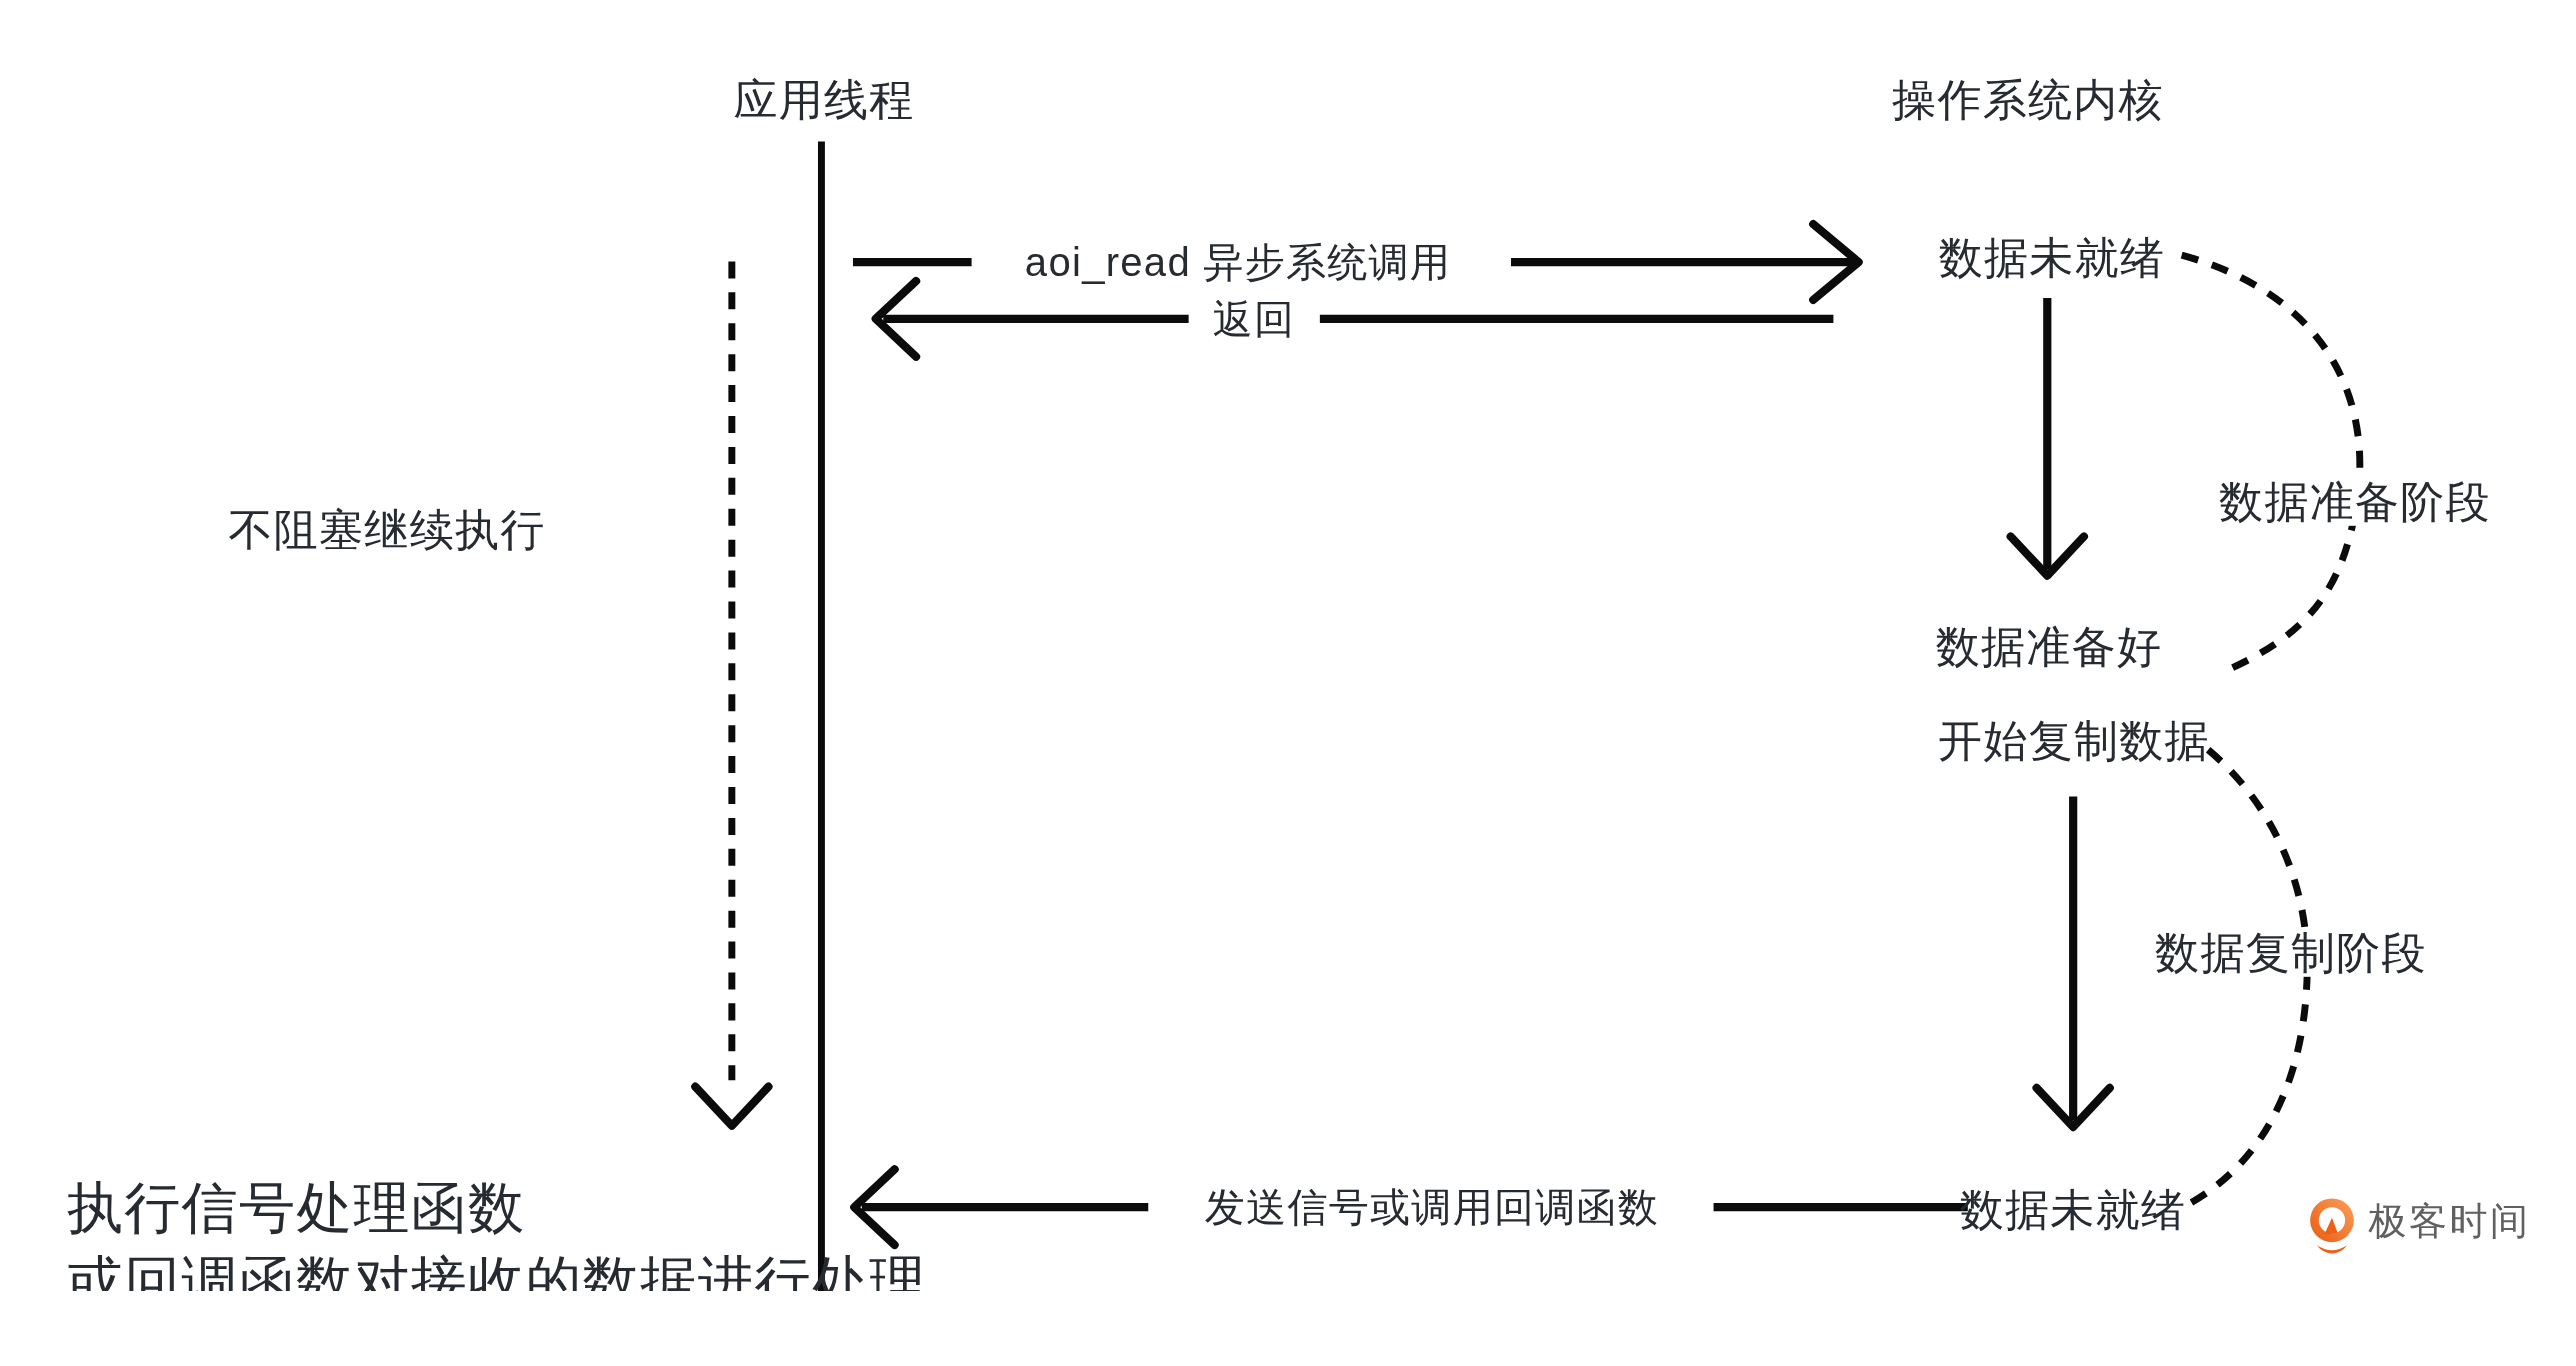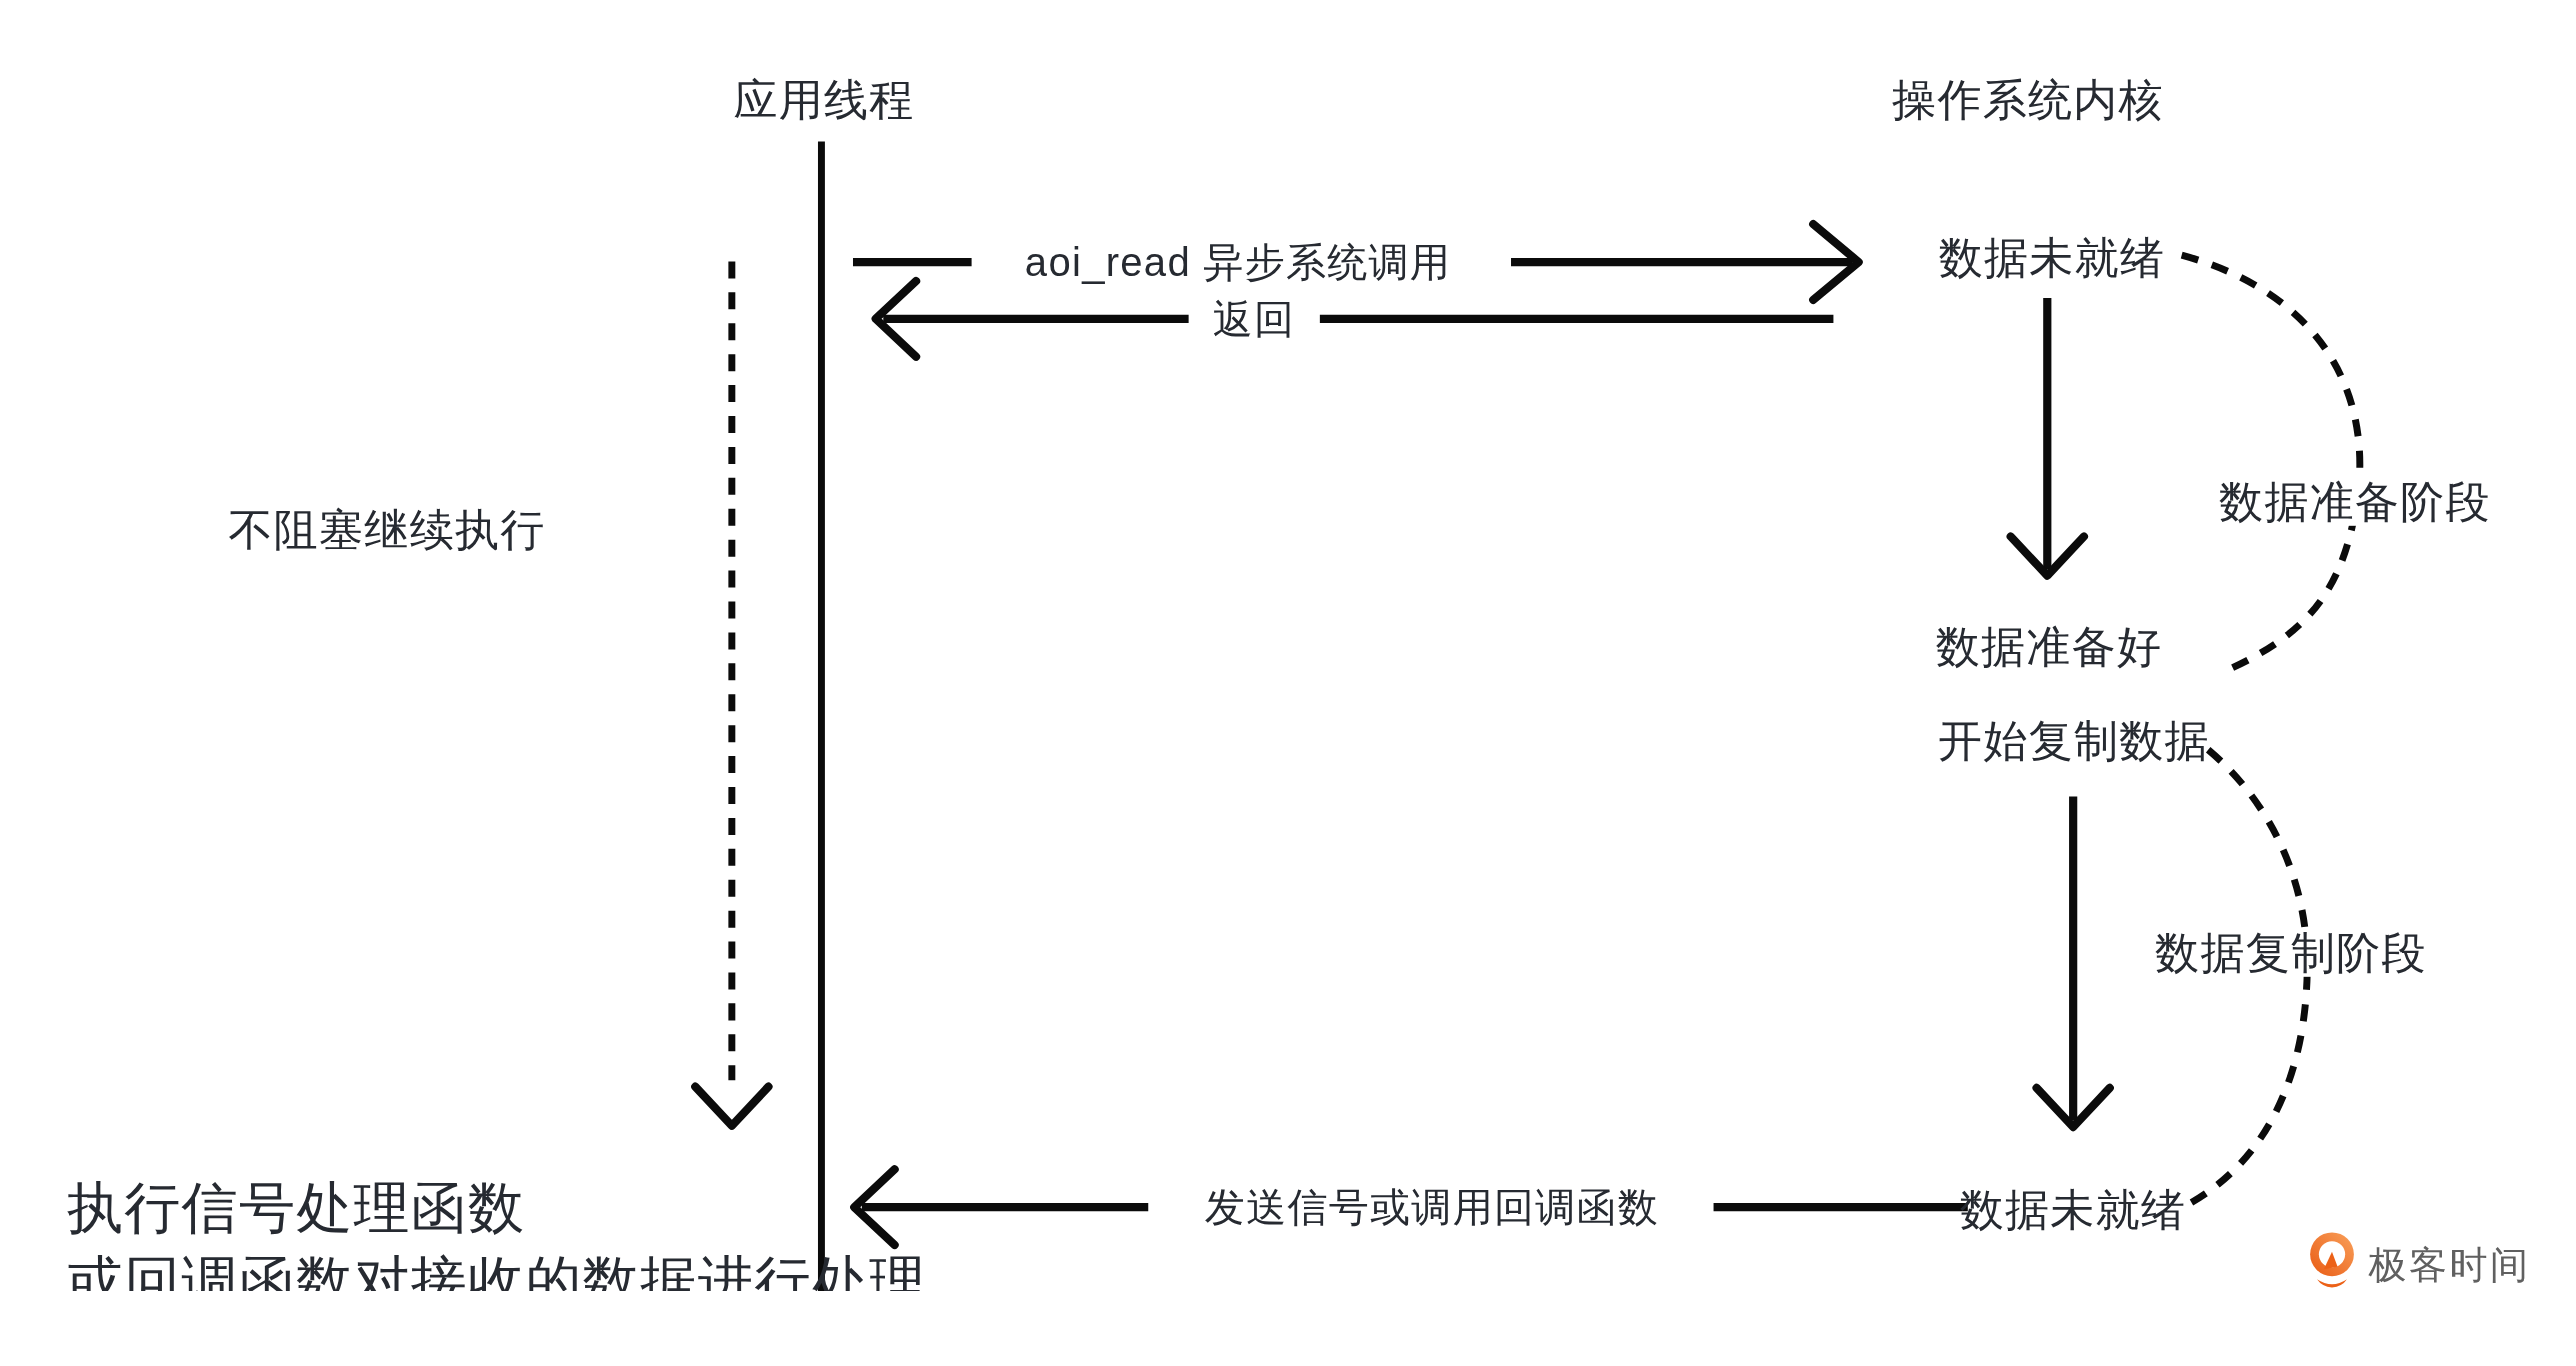--- a/index.html
+++ b/index.html
@@ -34,22 +34,22 @@
     left:67px;top:1171px;
     transform:none;
     font-size:56px;
     line-height:74px;
     letter-spacing:1.3px;
     white-space:nowrap;
     color:var(--ink);
   }
   .brand{
     position:absolute;
-    left:2307px;top:1228px;
-    display:flex;align-items:flex-end;
+    left:2307px;top:1196px;
+    display:flex;align-items:flex-start;
     height:63px;
   }
   .brand .mark{width:50px;height:61px;}
   .brand .name{
     margin-left:11.4px;
     font-size:38px;
     font-weight:500;
     letter-spacing:2.5px;
     color:var(--brand-text);
     white-space:nowrap;

